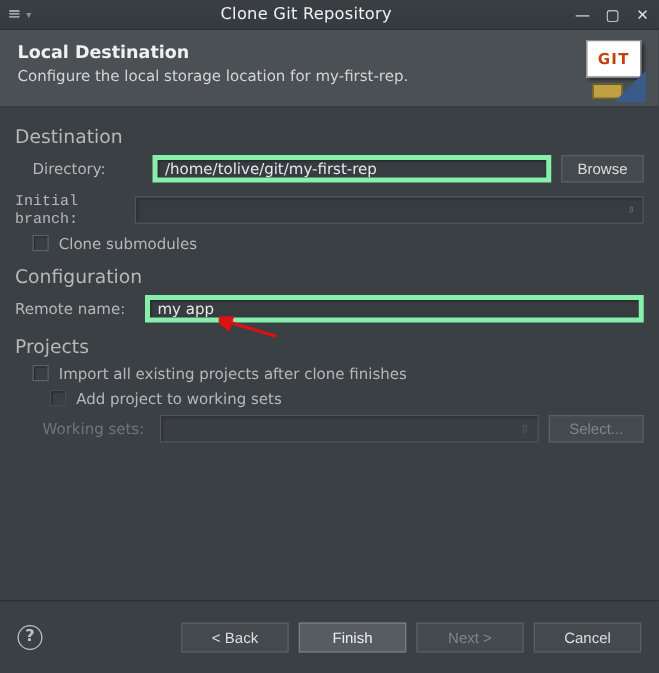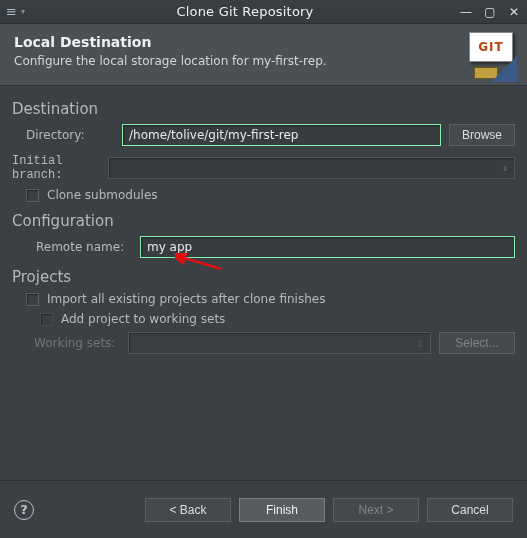--- a/index.html
+++ b/index.html
@@ -58,21 +58,21 @@
   }
   
   .body { padding: 10px 12px 0 12px; color:#bdbdbd; }
   .section-label { font-size:15px; color:#b8b8b8; margin: 4px 0 6px 0; }
   .row { display:flex; align-items:center; gap:8px; margin: 4px 0; }
   .lbl { width: 88px; color:#b8b8b8; }
   .lbl-sm { color:#b8b8b8; }
   .input {
     flex:1;
     background:#373c40;
-    border:1px solid #86efac;
+    border:4px solid #86efac;
     color:#e8e8e8;
     height:22px;
     padding: 2px 6px;
     font-size:12px;
     font-family: inherit;
     box-shadow: inset 1px 1px 2px rgba(0,0,0,0.35);
   }
   .btn {
     background:#44494d;
     border:1px solid #5a6064;
@@ -88,21 +88,21 @@
     flex:1; height:22px;
     background:#373c40;
     border:1px solid #50565a;
     display:flex; align-items:center; justify-content:flex-end;
     padding:0 6px;
     box-shadow: inset 1px 1px 2px rgba(0,0,0,0.35);
     color:#7a8084;
   }
   .dropdown .caret { font-size:10px;}
   .dropdown.disabled { color:#585e62; background:#3a3f43; }
-  .check { display:flex; align-items:flex-end; gap:8px; margin:6px 0; padding-left:14px;}
+  .check { display:flex; align-items:flex-start; gap:8px; margin:6px 0; padding-left:14px;}
   .checkbox {
     width:13px; height:13px; border:1px solid #5a6064;
     background:#3a3f43;
     box-shadow: inset 1px 1px 1px rgba(0,0,0,0.4);
   }
   .checkbox.disabled { background:#3a3f43; border-color:#474c50; }
   .indent { padding-left: 14px; }
   .subsection { margin-top: 10px; }
   
   .arrow {
@@ -170,21 +170,21 @@
       <span class="caret">⇳</span>
     </div>
   </div>
   <div class="check">
     <div class="checkbox"></div>
     <span class="lbl-sm">Clone submodules</span>
   </div>
 
   <div class="section-label subsection">Configuration</div>
   <div class="row">
-    <div class="lbl" style="width:96px;margin-left:24px;">Remote name:</div>
+    <div class="lbl" style="width:96px;">Remote name:</div>
     <input class="input" value="my app" style="">
   </div>
 
   <div class="section-label subsection">Projects</div>
   <div class="check">
     <div class="checkbox"></div>
     <span class="lbl-sm">Import all existing projects after clone finishes</span>
   </div>
   <div class="check" style="padding-left:28px;">
     <div class="checkbox disabled"></div>

